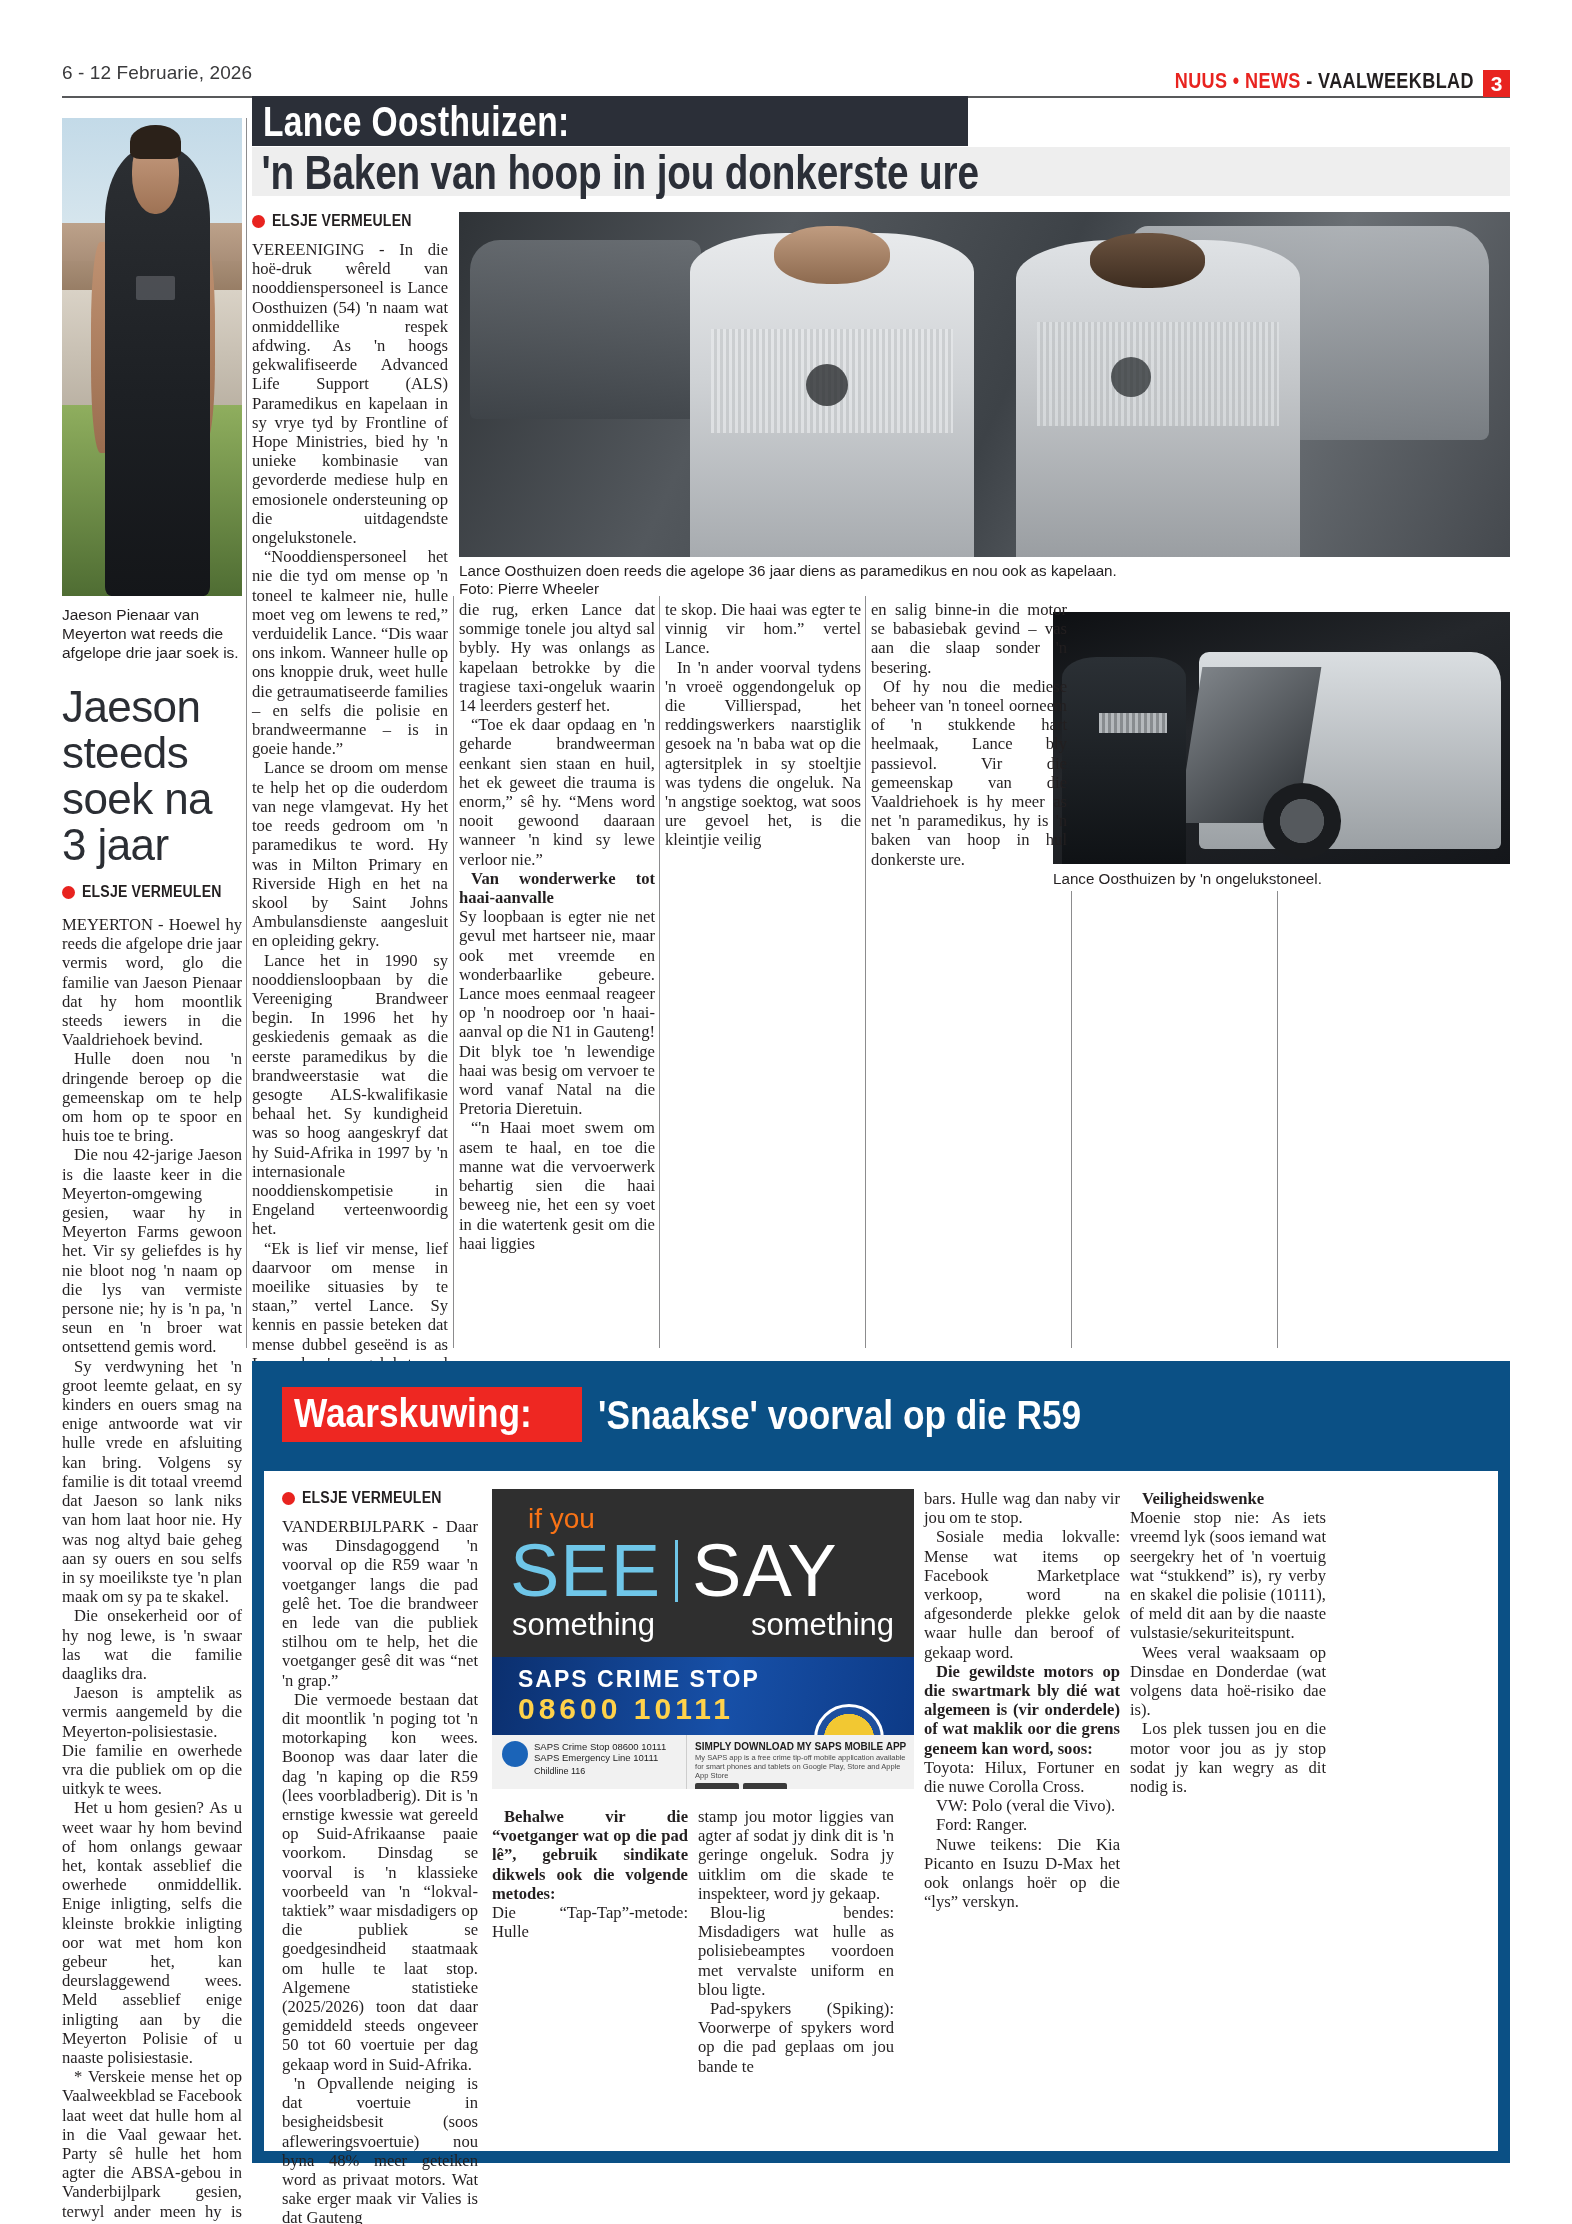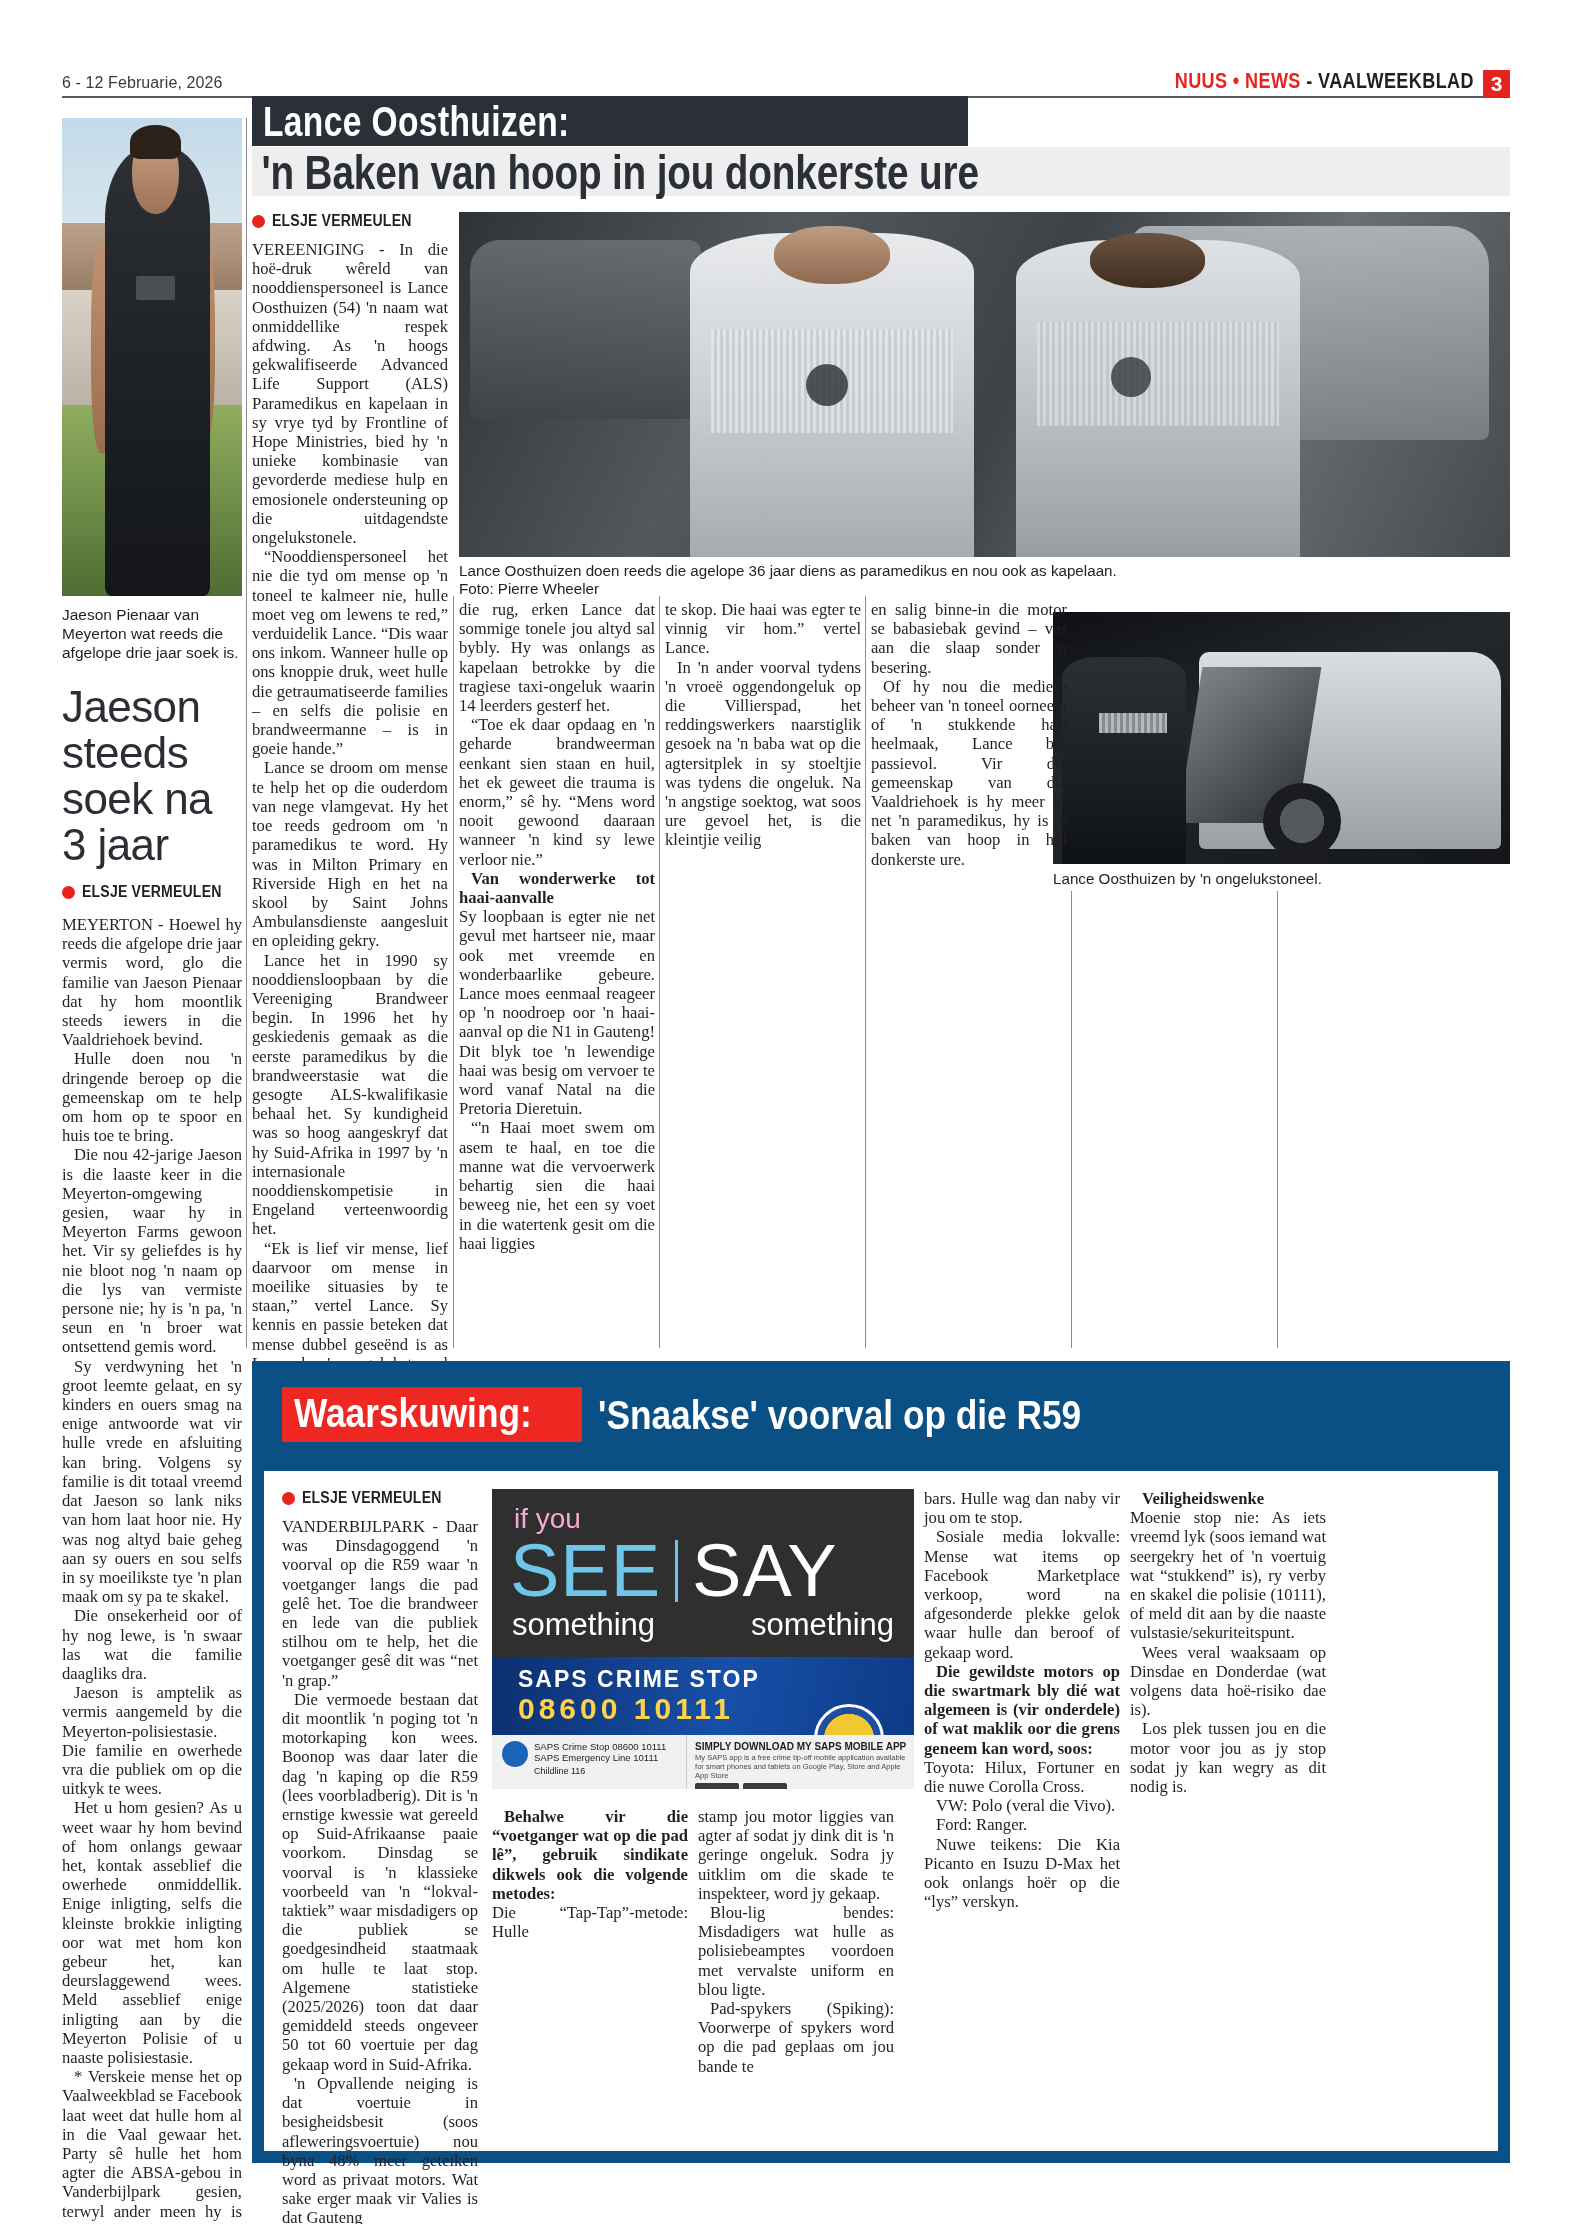--- a/index.html
+++ b/index.html
@@ -13,22 +13,22 @@
   .page{position:relative;width:1572px;height:2224px;box-sizing:border-box;padding:0;}
 
   
   .masthead{
     position:absolute;left:62px;top:56px;width:1448px;height:40px;
     border-bottom:2px solid #58595b;
     display:flex;align-items:flex-end;justify-content:space-between;
   }
   .masthead-date{
     font-family:"Liberation Sans", sans-serif;
-    font-size:16px;color:#3a3a3c;letter-spacing:.1px;
-    padding-bottom:4px;
+    font-size:19px;color:#3a3a3c;letter-spacing:.1px;
+    padding-bottom:12px;
   }
   .masthead-right{display:flex;align-items:flex-end;padding-bottom:2px;}
   .masthead-section{
     font-family:"Liberation Sans", sans-serif;
     font-weight:700;font-size:22px;font-stretch:condensed;
     transform:scaleX(.82);transform-origin:right bottom;
     letter-spacing:.5px;white-space:nowrap;
   }
   .masthead-section .red{color:#e8231f;}
   .masthead-section .blk{color:#231f20;}
@@ -221,22 +221,22 @@
   .w1{position:absolute;left:18px;top:18px;width:196px;}
   .w-ad{position:absolute;left:228px;top:18px;width:422px;height:300px;overflow:hidden;}
   .w2{position:absolute;left:228px;top:336px;width:196px;}
   .w3{position:absolute;left:434px;top:336px;width:196px;}
   .w4{position:absolute;left:660px;top:18px;width:196px;}
   .w5{position:absolute;left:866px;top:18px;width:196px;}
 
   
   .ad-top{position:absolute;left:0;top:0;width:100%;height:56%;background:#2f2f2f;
     display:flex;flex-direction:column;justify-content:center;}
-  .ad-ifyou{color:#f9a8d4;font-family:"Liberation Sans", sans-serif;
-    font-size:28px;font-weight:400;padding-left:22px;line-height:30px;}
+  .ad-ifyou{color:#f97316;font-family:"Liberation Sans", sans-serif;
+    font-size:28px;font-weight:400;padding-left:36px;line-height:30px;}
   .ad-seesay{display:flex;align-items:center;padding-left:18px;gap:14px;}
   .ad-see{color:#6fc6e8;font-family:"Liberation Sans", sans-serif;
     font-weight:300;font-size:74px;line-height:74px;letter-spacing:1px;}
   .ad-bar{width:3px;height:62px;background:#6fc6e8;}
   .ad-say{color:#ffffff;font-family:"Liberation Sans", sans-serif;
     font-weight:300;font-size:74px;line-height:74px;letter-spacing:1px;}
   .ad-sub{display:flex;padding-left:20px;gap:96px;}
   .ad-sub div{color:#ffffff;font-family:"Liberation Sans", sans-serif;
     font-size:31px;font-weight:400;line-height:34px;}
   .ad-mid{position:absolute;left:0;top:56%;width:100%;height:26%;

